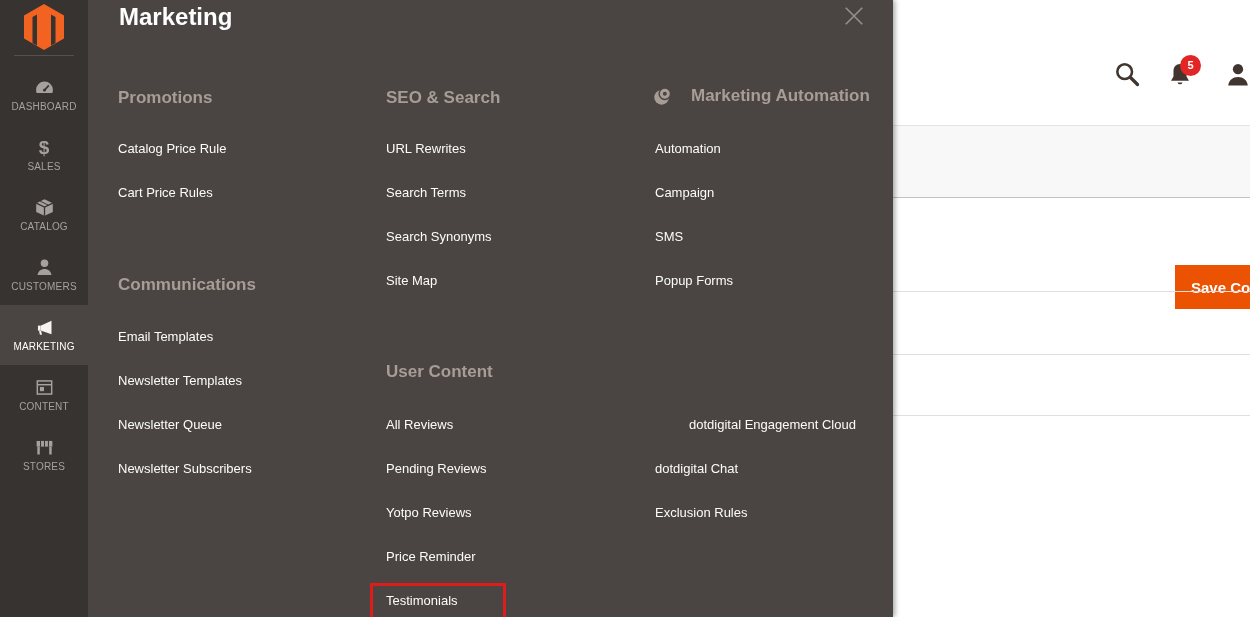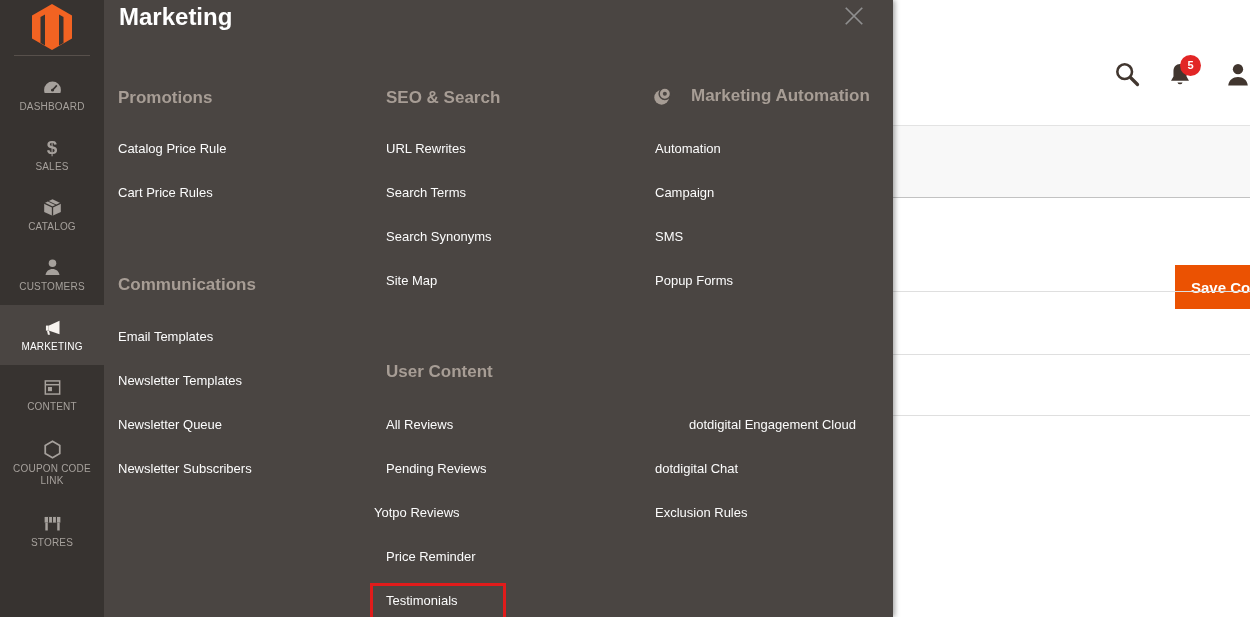--- a/index.html
+++ b/index.html
@@ -19,21 +19,21 @@
            background:#e22626; color:#fff; font-size:11px; font-weight:bold; line-height:21px;
            text-align:center; }
   .page-subheader { position:absolute; left:0; top:125px; width:1250px; height:73px;
                     background:#f8f8f8; border-top:1px solid #e3e3e3; border-bottom:1px solid #c2c2c2; }
   .save-btn { position:absolute; left:1175px; top:139px; height:44px; padding:0 16px;
               background:#eb5202; color:#fff; border:none; font-family:inherit;
               font-size:15px; font-weight:bold; white-space:nowrap; cursor:pointer; }
   .row-line { position:absolute; left:0; width:1250px; height:0; border-top:1px solid #dfdfdf; }
 
   
-  .sidebar { position:absolute; left:0; top:0; width:104px; height:617px; background:#373330; z-index:3; }
+  .sidebar { position:absolute; left:0; top:0; width:88px; height:617px; background:#373330; z-index:3; }
   .logo { width:44px; height:46px; margin:4px auto 0; display:block; cursor:pointer; }
   .logo svg { width:100%; height:100%; display:block; }
   .logo-divider { margin:5px 14px 0; border-top:1px solid #57504b; }
   .nav { margin-top:9px; }
   .nav-item { height:60px; display:flex; flex-direction:column; align-items:center;
               justify-content:center; gap:3px; color:#a6a19c; cursor:pointer; }
   .nav-item.tall { height:76px; }
   .nav-item.active { background:#4a4542; color:#f7f3ef; }
   .nicon { width:21px; height:21px; display:block; }
   .nicon svg { width:100%; height:100%; display:block; }
@@ -158,28 +158,20 @@
         <span class="nicon">
           <svg viewBox="0 0 24 24" fill="none" stroke="currentColor" stroke-width="1.7">
             <rect x="3.8" y="4.5" width="16.4" height="15"></rect>
             <path d="M3.8 8.8h16.4"></path>
             <rect x="6.8" y="11.4" width="4.6" height="4.8" fill="currentColor" stroke="none"></rect>
           </svg>
         </span>
         <span class="nlabel">CONTENT</span>
       </a>
 
-      <a class="nav-item tall">
-        <span class="nicon">
-          <svg viewBox="0 0 24 24" fill="none" stroke="currentColor" stroke-width="2">
-            <path d="M12 2.7 20.3 7.4v9.2L12 21.3 3.7 16.6V7.4z"></path>
-          </svg>
-        </span>
-        <span class="nlabel">COUPON CODE LINK</span>
-      </a>
 
 
       <a class="nav-item">
         <span class="nicon">
           <svg viewBox="0 0 24 24" fill="currentColor">
             <path d="M3 4.5h18V11H3z"></path>
             <path d="M3.8 11h2.8v9H3.8zM17.4 11h2.8v9h-2.8z"></path>
             <g stroke="#373330" stroke-width="1.2" fill="none">
               <path d="M7.5 4.5V11M12 4.5V11M16.5 4.5V11"></path>
             </g>
@@ -211,21 +203,21 @@
 
     <h3 class="fly-head" style="left:298px; top:87px">SEO &amp; Search</h3>
     <a class="fly-item" style="left:298px; top:139px">URL Rewrites</a>
     <a class="fly-item" style="left:298px; top:183px">Search Terms</a>
     <a class="fly-item" style="left:298px; top:227px">Search Synonyms</a>
     <a class="fly-item" style="left:298px; top:271px">Site Map</a>
 
     <h3 class="fly-head" style="left:298px; top:361px">User Content</h3>
     <a class="fly-item" style="left:298px; top:415px">All Reviews</a>
     <a class="fly-item" style="left:298px; top:459px">Pending Reviews</a>
-    <a class="fly-item" style="left:286px; top:503px">Yotpo Reviews</a>
+    <a class="fly-item" style="left:298px; top:503px">Yotpo Reviews</a>
     <a class="fly-item" style="left:298px; top:547px">Price Reminder</a>
     <a class="fly-item" style="left:298px; top:591px">Testimonials</a>
     <div class="hl-box"></div>
 
     <h3 class="fly-head with-icon" style="left:564px; top:85px">
       <span class="sicon">
         <svg viewBox="0 0 24 24">
           <circle cx="10.5" cy="13.5" r="8" fill="#a79d95"></circle>
           <circle cx="14" cy="9.5" r="6.2" fill="#a79d95" stroke="#4a4542" stroke-width="1.6"></circle>
           <circle cx="14" cy="9.5" r="2.2" fill="#4a4542"></circle>

